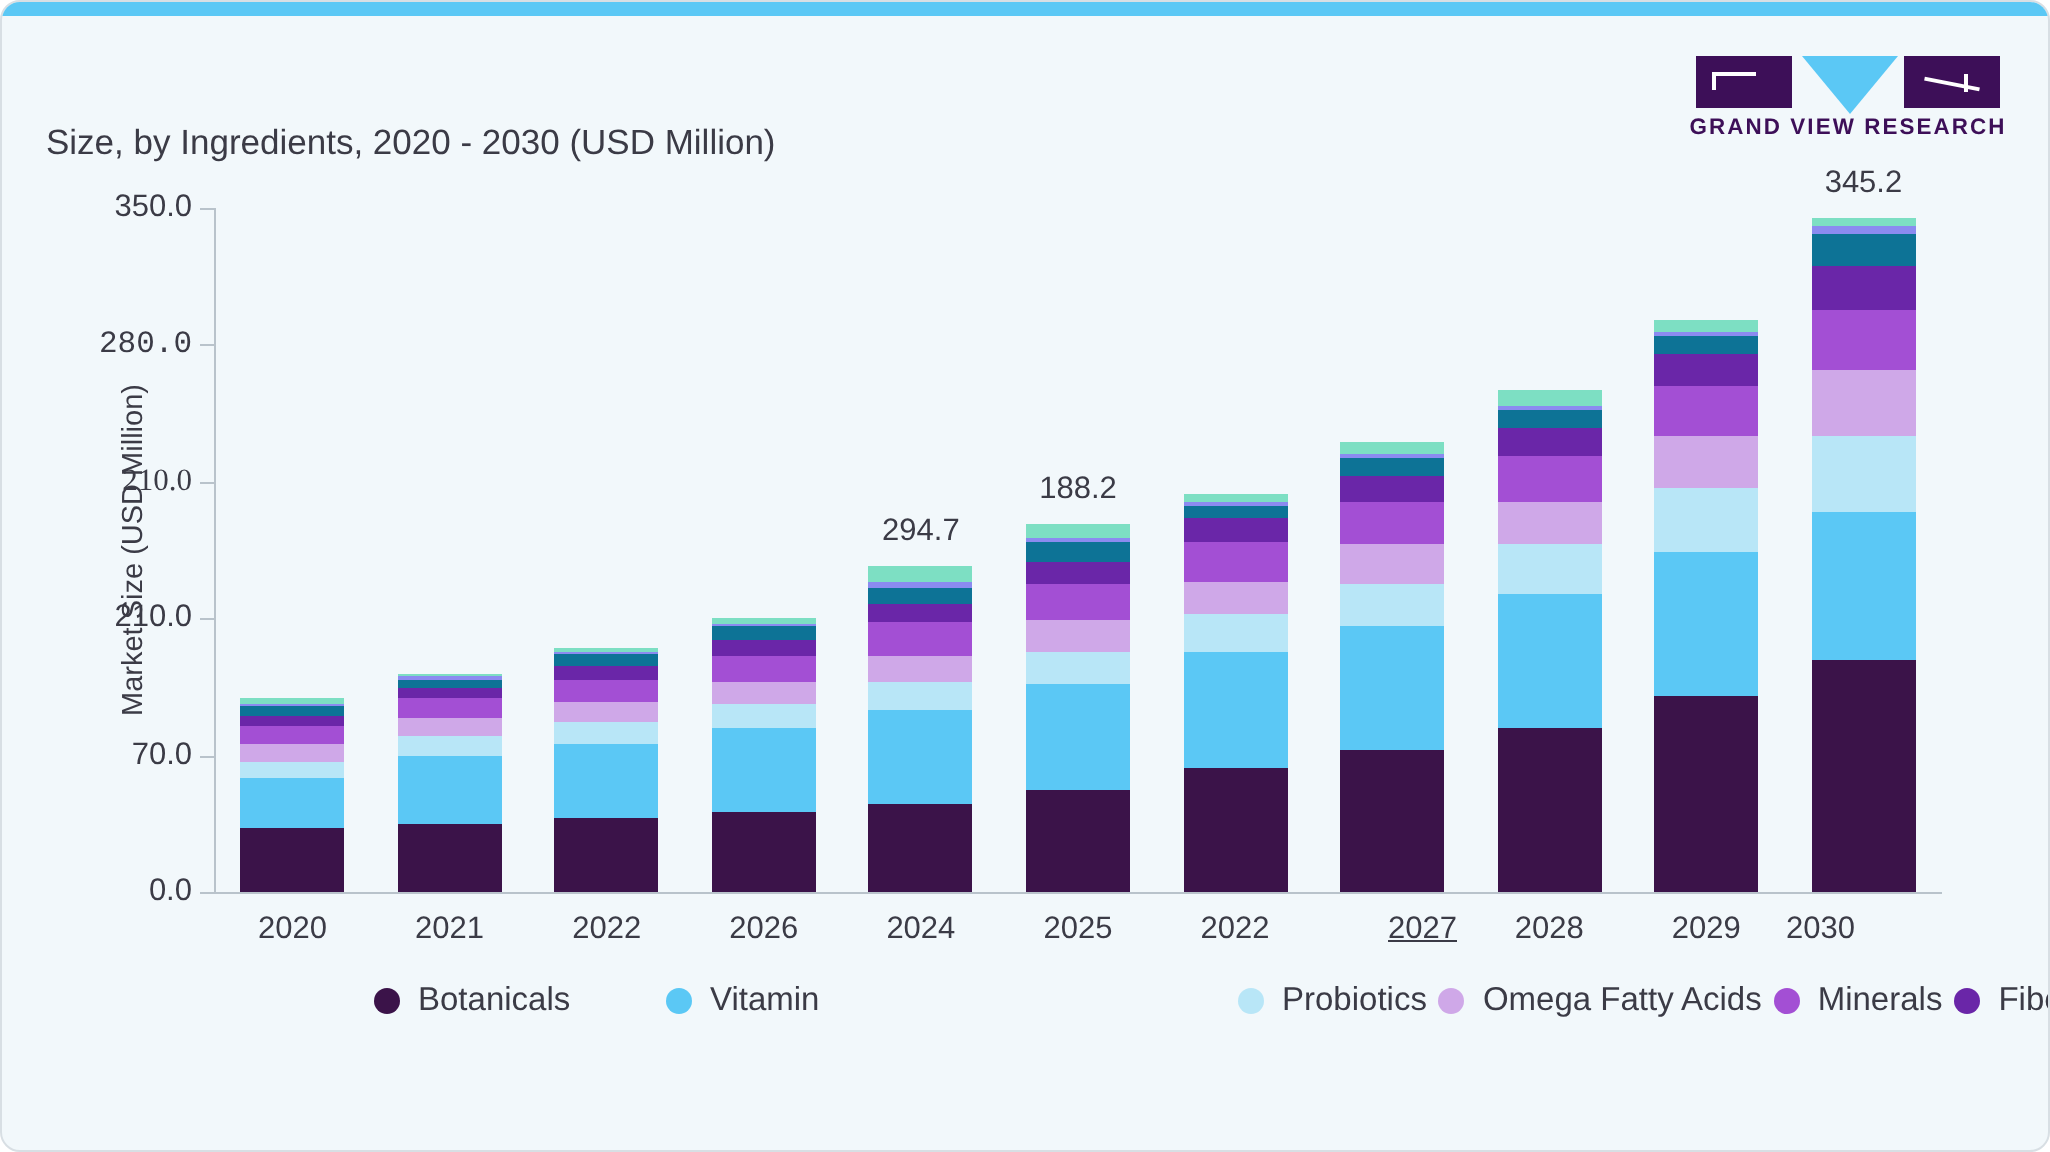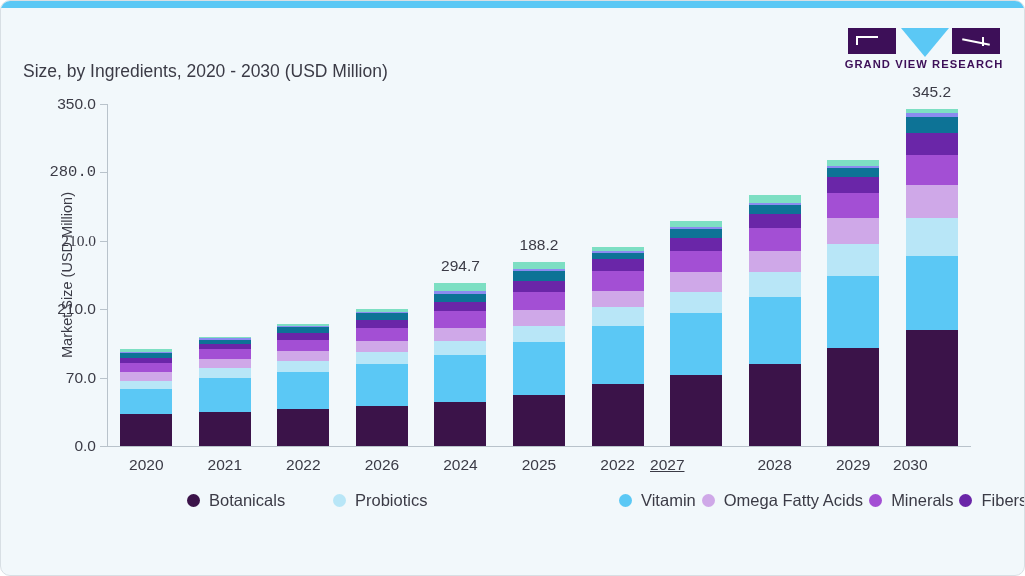--- a/index.html
+++ b/index.html
@@ -405,41 +405,41 @@
         </div>
       </div>
     <div id="xlabels-host">
         <div class="xtick-label" style="left: 0px; width: 78.5455px;">2020</div>
         <div class="xtick-label" style="left: 78.5455px; width: 78.5455px;">2021</div>
         <div class="xtick-label" style="left: 157.091px; width: 78.5455px;">2022</div>
         <div class="xtick-label" style="left: 235.636px; width: 78.5455px;">2026</div>
         <div class="xtick-label" style="left: 314.182px; width: 78.5455px;">2024</div>
         <div class="xtick-label" style="left: 392.727px; width: 78.5455px;">2025</div>
         <div class="xtick-label" style="left: 471.273px; width: 78.5455px;">2022</div>
-        <div class="xtick-label" style="left: 521px; width: 78.5455px; text-decoration: underline;">2027</div>
+        <div class="xtick-label" style="left: 565px; width: 78.5455px; text-decoration: underline;">2027</div>
         <div class="xtick-label" style="left: 628.364px; width: 78.5455px;">2028</div>
         <div class="xtick-label" style="left: 706.909px; width: 78.5455px;">2029</div>
         <div class="xtick-label" style="left: 764px; width: 78.5455px;">2030</div>
       </div>
   </div>
 
   <div id="legend">
       <div class="legend-item">
         <span class="legend-dot" style="background: rgb(59, 19, 73);"></span>
         <span class="legend-text">Botanicals</span>
       </div>
       <div class="legend-item">
+        <span class="legend-dot" style="background: rgb(91, 200, 245);"></span>
+        <span class="legend-text">Vitamin</span>
+      </div>
+      <div class="legend-item">
         <span class="legend-dot" style="background: rgb(184, 230, 247);"></span>
         <span class="legend-text">Probiotics</span>
       </div>
       <div class="legend-item">
-        <span class="legend-dot" style="background: rgb(91, 200, 245);"></span>
-        <span class="legend-text">Vitamin</span>
-      </div>
-      <div class="legend-item">
         <span class="legend-dot" style="background: rgb(207, 168, 232);"></span>
         <span class="legend-text">Omega Fatty Acids</span>
       </div>
       <div class="legend-item">
         <span class="legend-dot" style="background: rgb(163, 79, 212);"></span>
         <span class="legend-text">Minerals</span>
       </div>
       <div class="legend-item">
         <span class="legend-dot" style="background: rgb(106, 38, 168);"></span>
         <span class="legend-text">Fibers &amp; Specialty Carbohydrates</span>

